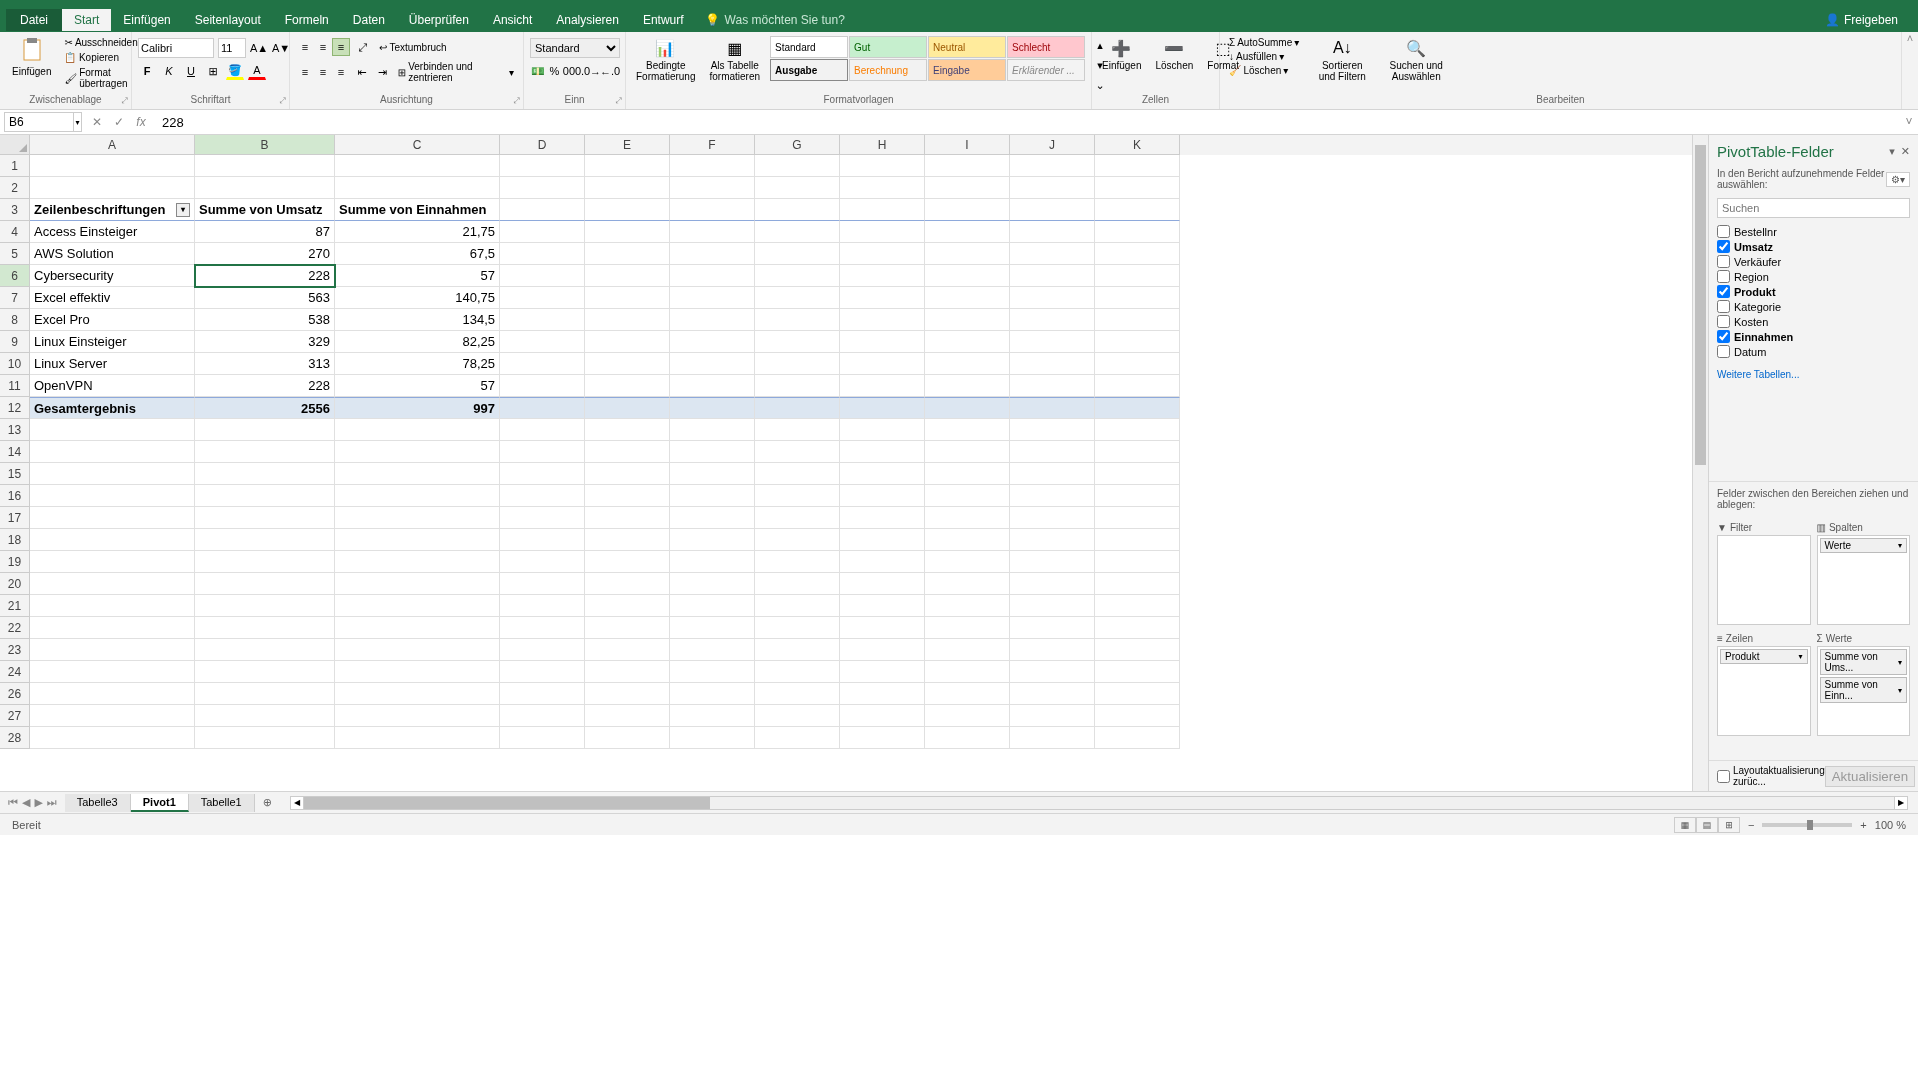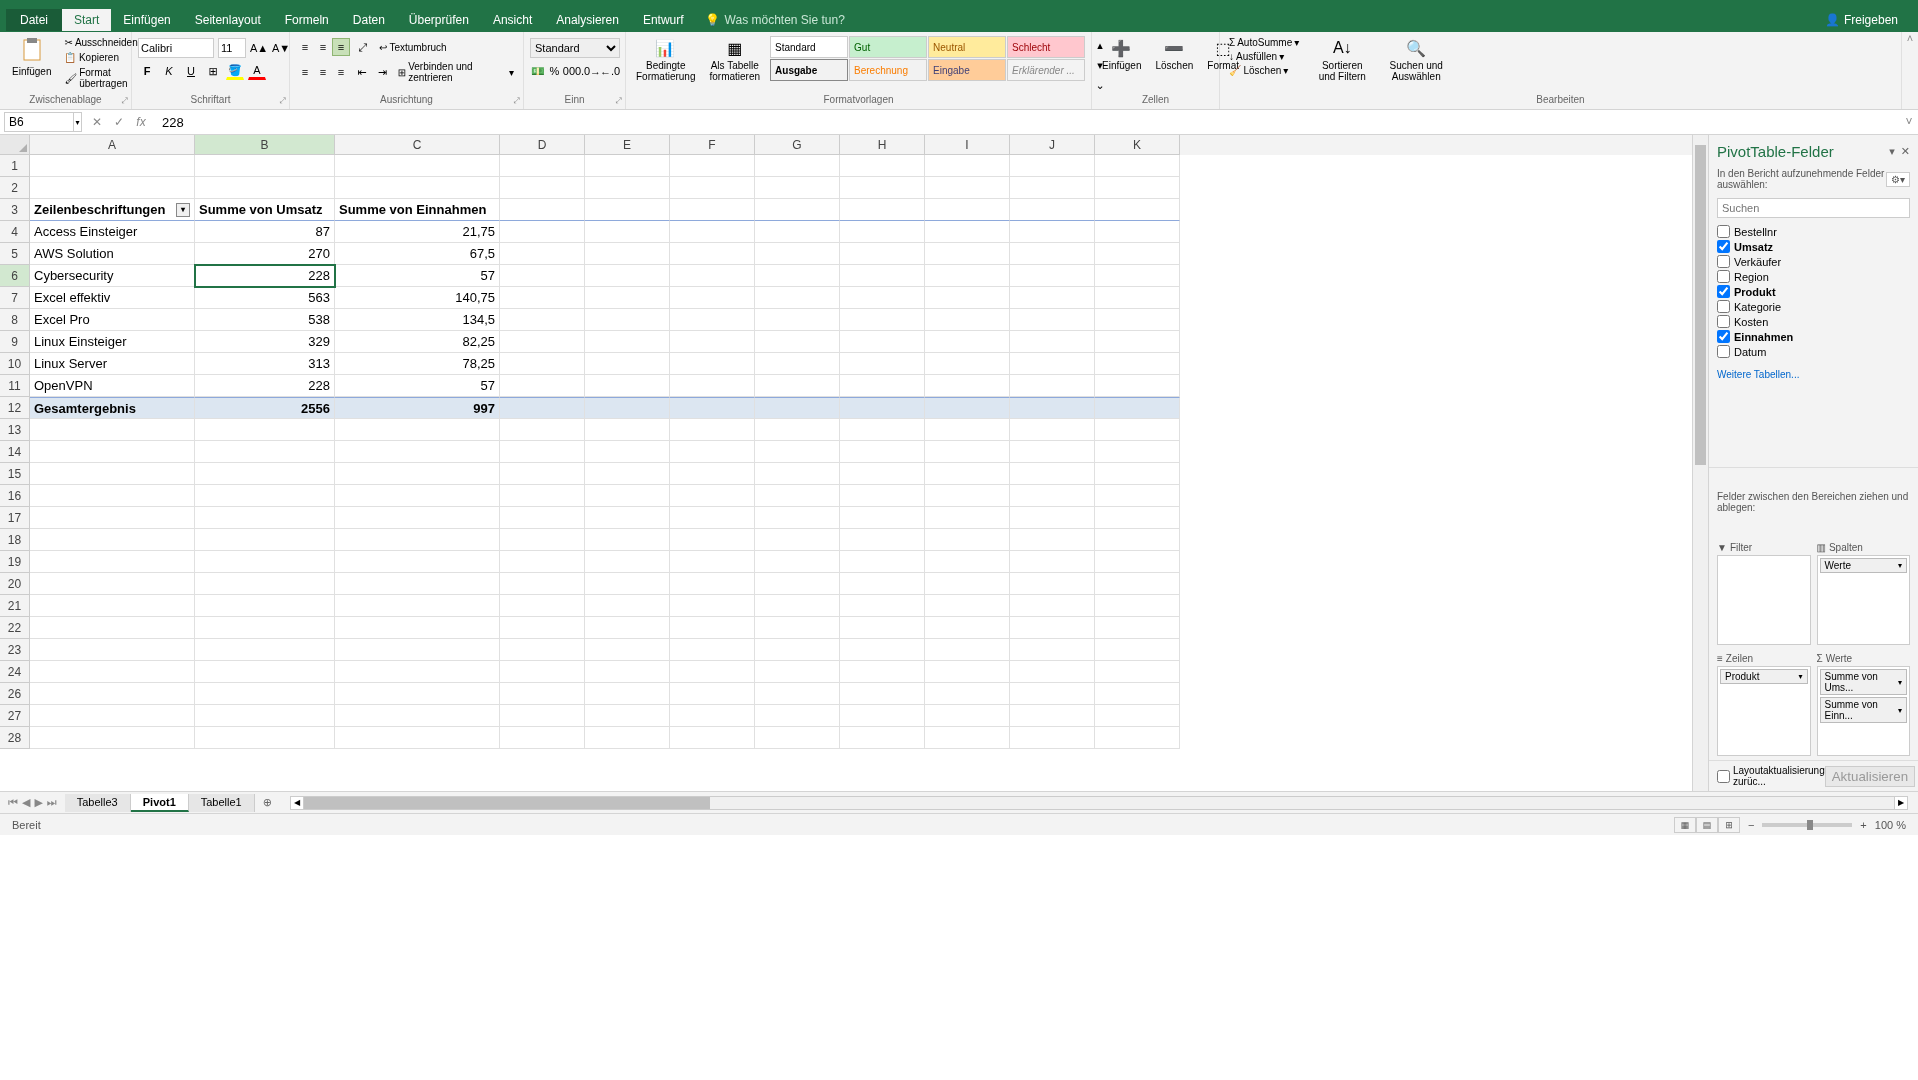--- a/index.html
+++ b/index.html
@@ -103,28 +103,28 @@
 .pivot-title-btns { display: flex; gap: 6px; font-size: 11px; color: #666; }
 .pivot-sub { padding: 0 8px 6px 8px; font-size: 10px; color: #555; display: flex; justify-content: space-between; align-items: center; }
 .gear-btn { border: 1px solid #ccc; padding: 1px 4px; cursor: pointer; background: #fff; }
 .pivot-search { margin: 2px 8px; }
 .pivot-search input { width: 100%; border: 1px solid #ccc; height: 20px; font-size: 11px; padding: 0 4px; }
 .field-list { padding: 4px 8px; overflow-y: auto; }
 .field-item { display: flex; align-items: center; gap: 4px; padding: 1px 0; }
 .field-item input { cursor: pointer; }
 .field-item.checked label { font-weight: bold; }
 .more-tables { padding: 6px 8px; color: #0066cc; cursor: pointer; font-size: 10px; }
-.drag-hint { padding: 23px 8px; font-size: 10px; color: #555; border-top: 1px solid #ddd; }
+.drag-hint { padding: 6px 8px; font-size: 10px; color: #555; border-top: 1px solid #ddd; }
 .areas { display: grid; grid-template-columns: 1fr 1fr; gap: 6px; padding: 4px 8px; }
 .area-box { display: flex; flex-direction: column; }
 .area-label { font-size: 10px; color: #555; padding: 2px 0; display: flex; align-items: center; gap: 3px; }
 .area-drop { border: 1px solid #ccc; background: #fff; min-height: 90px; padding: 2px; }
 .area-chip { background: #f0f0f0; border: 1px solid #bbb; padding: 1px 4px; font-size: 10px; margin-bottom: 2px; display: flex; justify-content: space-between; align-items: center; cursor: pointer; }
 .area-chip-dd { font-size: 8px; }
-.pivot-footer { padding: 4px 8px; display: flex; align-items: center; justify-content: space-between; font-size: 10px; border-top: 1px solid #ddd; }
+.pivot-footer { padding: 4px 8px; display: flex; align-items: center; justify-content: space-between; font-size: 10px; border-top: 1px solid #ddd; margin-top: 20px; }
 .update-btn { border: 1px solid #ccc; background: #e8e8e8; padding: 2px 6px; color: #999; }
 
 
 .sheetbar { height: 22px; background: #f3f3f3; border-top: 1px solid #d4d4d4; display: flex; align-items: center; font-size: 11px; }
 .sheet-nav { display: flex; gap: 4px; padding: 0 8px; color: #888; }
 .sheet-nav span { cursor: pointer; }
 .sheet-tabs { display: flex; }
 .sheet-tab { padding: 2px 12px; border-right: 1px solid #ccc; background: #e6e6e6; cursor: pointer; }
 .sheet-tab.active { background: #fff; border-bottom: 2px solid #217346; font-weight: bold; }
 .add-sheet { padding: 0 8px; cursor: pointer; color: #666; }

